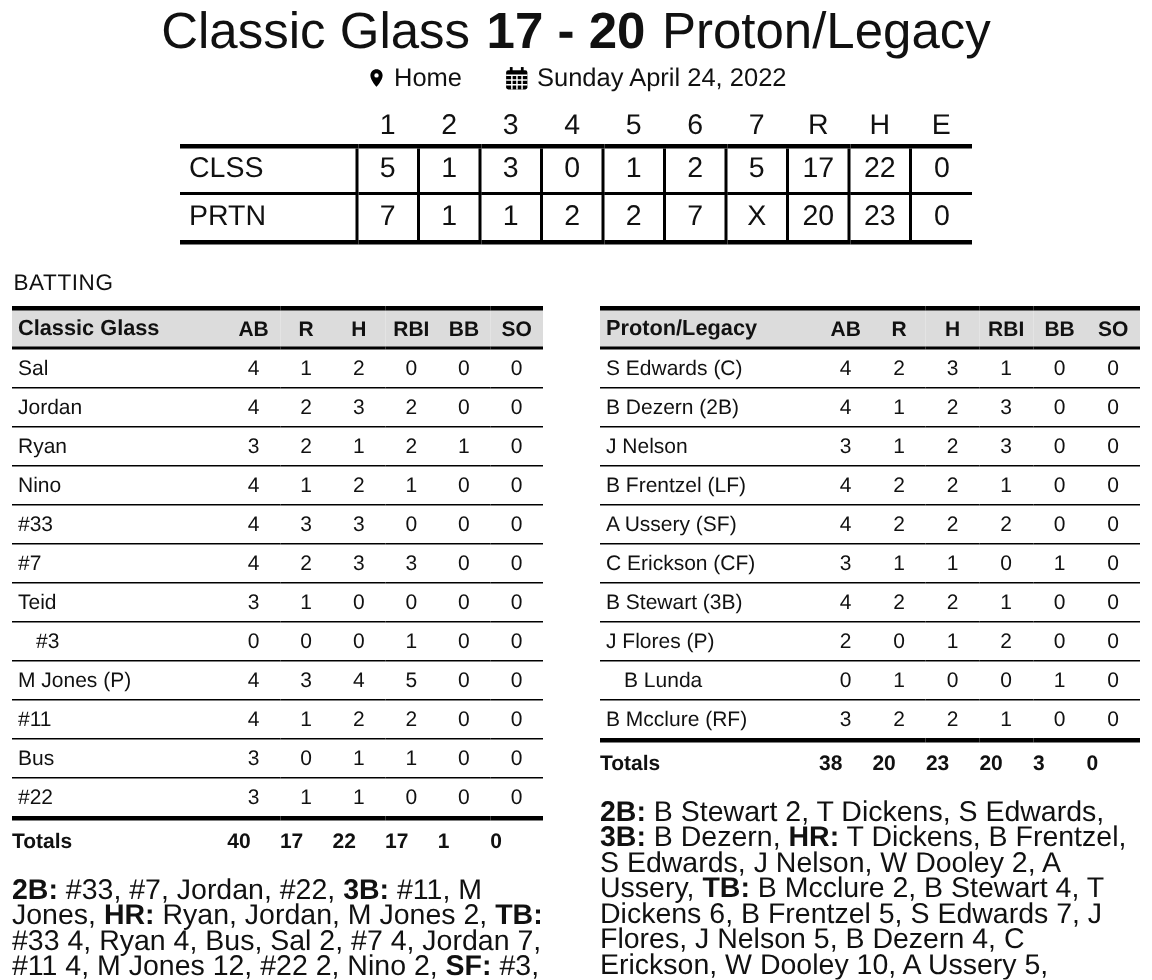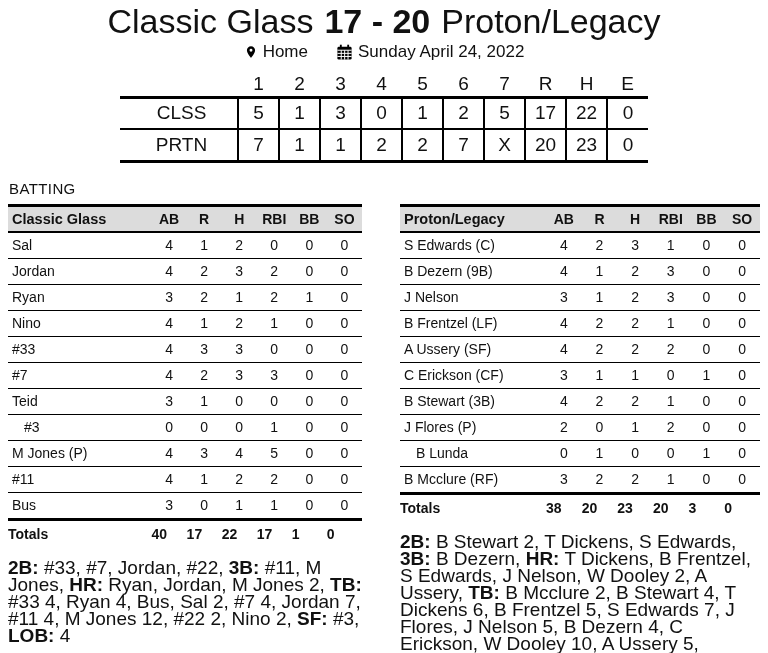--- a/index.html
+++ b/index.html
@@ -15,21 +15,21 @@
   .title .score { font-weight:700; margin:0 11px; }
   .subtitle { display:flex; justify-content:center; gap:28px; margin-top:6px; font-size:17px; }
   .sub-item { display:flex; align-items:center; gap:5px; }
   .sub-item svg { display:block; }
 
   
   .linescore-wrap { display:flex; justify-content:center; margin-top:10px; }
   table.linescore { border-collapse:collapse; }
   .linescore th, .linescore td { font-weight:400; text-align:center; padding:0; }
   .linescore thead th { font-size:18px; height:25px; border-bottom:3px solid #000; }
-  .linescore .team { width:118px; text-align:center; padding-left:6px; font-size:19px; }
+  .linescore .team { width:118px; text-align:left; padding-left:6px; font-size:19px; }
   .linescore .num  { width:41px; font-size:19px; }
   .linescore tbody td, .linescore tbody th { height:32px; border-bottom:2px solid #000; }
   .linescore tbody tr:last-child td, .linescore tbody tr:last-child th { border-bottom:3px solid #000; }
   .linescore td.box  { border-left:2px solid #000; border-right:2px solid #000; }
   .linescore td.ebox { border-left:2px solid #000; }
   .bold { font-weight:700; }
 
   
   .batting-label { margin:17px 0 7px 9px; font-size:15px; letter-spacing:0.4px; }
   .tables { display:flex; gap:38px; padding:0 8px; align-items:flex-start; }
@@ -271,20 +271,29 @@
           <tr>
             <td class="player">Bus</td>
             <td>3</td>
             <td>0</td>
             <td>1</td>
             <td>1</td>
             <td>0</td>
             <td>0</td>
           </tr>
 
+          <tr>
+            <td class="player">#22</td>
+            <td>3</td>
+            <td>1</td>
+            <td>1</td>
+            <td>0</td>
+            <td>0</td>
+            <td>0</td>
+          </tr>
         </tbody>
       <tfoot>
         <tr class="totals">
           <td class="player">Totals</td>
           <td>40</td>
           <td>17</td>
           <td>22</td>
           <td>17</td>
           <td>1</td>
           <td>0</td>
@@ -321,21 +330,21 @@
             <td class="player">S Edwards (C)</td>
             <td>4</td>
             <td>2</td>
             <td>3</td>
             <td>1</td>
             <td>0</td>
             <td>0</td>
           </tr>
 
           <tr>
-            <td class="player">B Dezern (9B)</td>
+            <td class="player">B Dezern (2B)</td>
             <td>4</td>
             <td>1</td>
             <td>2</td>
             <td>3</td>
             <td>0</td>
             <td>0</td>
           </tr>
 
           <tr>
             <td class="player">J Nelson</td>

